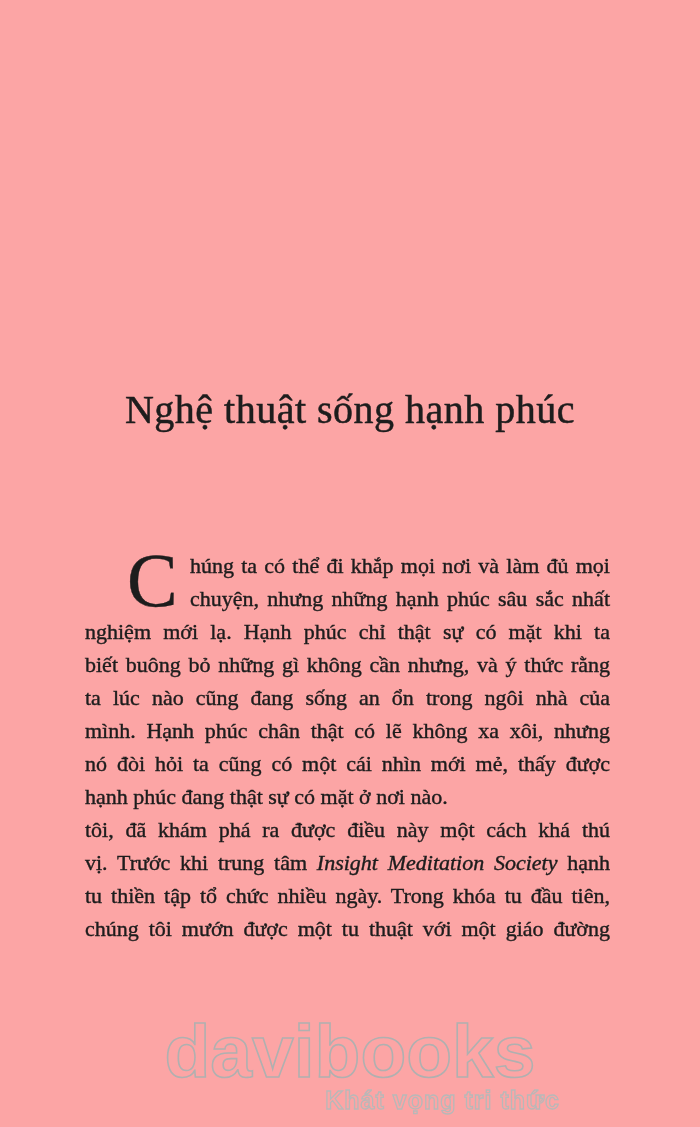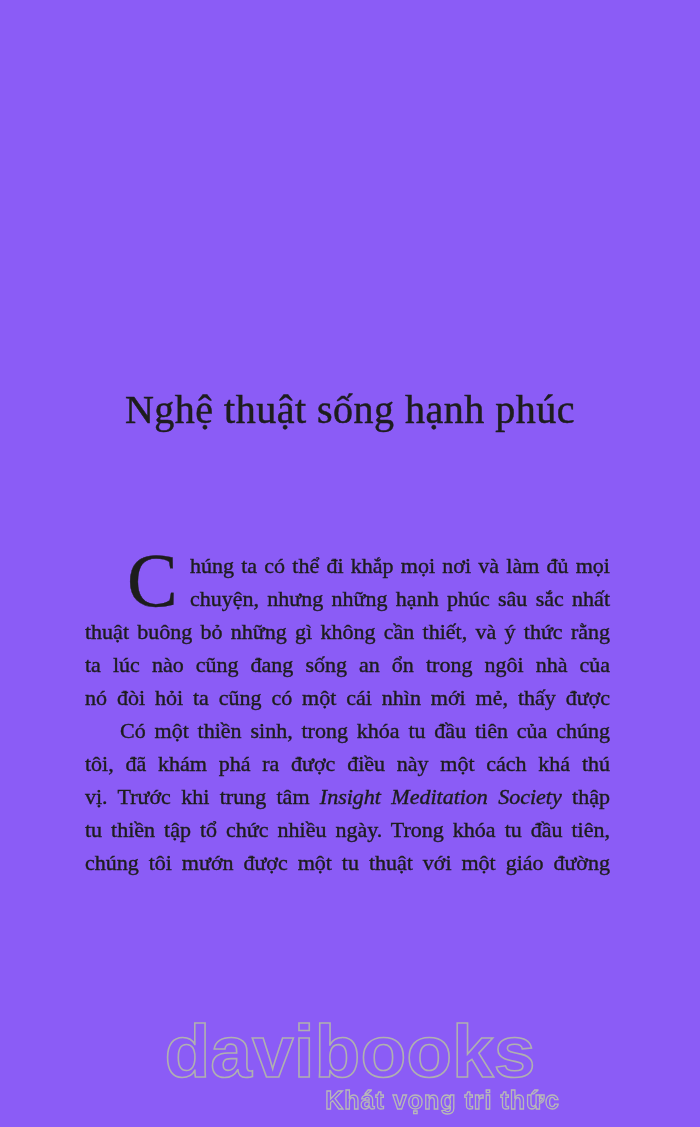--- a/index.html
+++ b/index.html
@@ -1,19 +1,19 @@
 <!DOCTYPE html>
 <html><head>
 <meta charset="utf-8">
 <style>
   html,body{margin:0;padding:0;background:#e8e8e8;}
   .page{
     position:relative;
     width:700px;height:1127px;
-    background:#8b5cf6;
+    background:#fca5a5;
     overflow:hidden;
     font-family:"Liberation Serif", serif;
     color:#1d1d1d;
   }
   .chapter-title{
     position:absolute;top:386px;left:0;width:700px;
     margin:0;
     text-align:center;
     font-size:40px;
     font-weight:normal;
@@ -72,27 +72,29 @@
 
 <div class="page">
 
   <h1 class="chapter-title">Nghệ thuật sống hạnh phúc</h1>
 
   <div class="body-text">
     <span class="drop-cap">C</span>
 
     <div class="line dc">húng ta có thể đi khắp mọi nơi và làm đủ mọi</div>
     <div class="line dc">chuyện, nhưng những hạnh phúc sâu sắc nhất</div>
-    <div class="line">thuật buông bỏ những gì không cần thiết, và ý thức rằng</div>
+    <div class="line">nghiệm mới lạ. Hạnh phúc chỉ thật sự có mặt khi ta</div>
+    <div class="line">biết buông bỏ những gì không cần nhưng, và ý thức rằng</div>
     <div class="line">ta lúc nào cũng đang sống an ổn trong ngôi nhà của</div>
+    <div class="line">mình. Hạnh phúc chân thật có lẽ không xa xôi, nhưng</div>
     <div class="line">nó đòi hỏi ta cũng có một cái nhìn mới mẻ, thấy được</div>
+    <div class="line para-end">hạnh phúc đang thật sự có mặt ở nơi nào.</div>
 
-    <div class="line indent">Có một thiền sinh, trong khóa tu đầu tiên của chúng</div>
     <div class="line">tôi, đã khám phá ra được điều này một cách khá thú</div>
-    <div class="line"><span>vị. Trước khi trung tâm </span><em class="italic-term">Insight Meditation Society</em><span> thập</span></div>
+    <div class="line"><span>vị. Trước khi trung tâm </span><em class="italic-term">Insight Meditation Society</em><span> hạnh</span></div>
     <div class="line">tu thiền tập tổ chức nhiều ngày. Trong khóa tu đầu tiên,</div>
     <div class="line">chúng tôi mướn được một tu thuật với một giáo đường</div>
   </div>
 
   <div class="wm-brand">davibooks</div>
   <div class="wm-tagline">Khát vọng tri thức</div>
 
 </div>
 
 </body></html>

